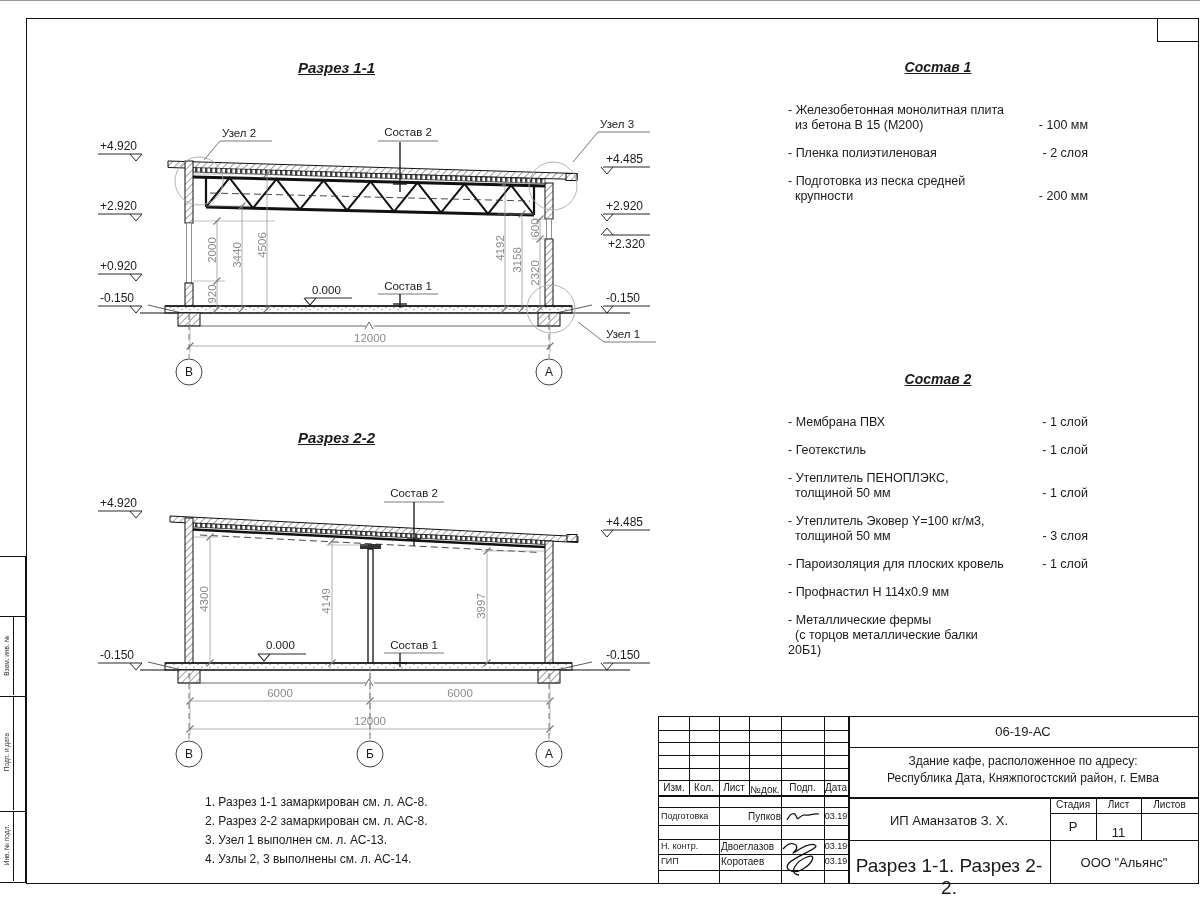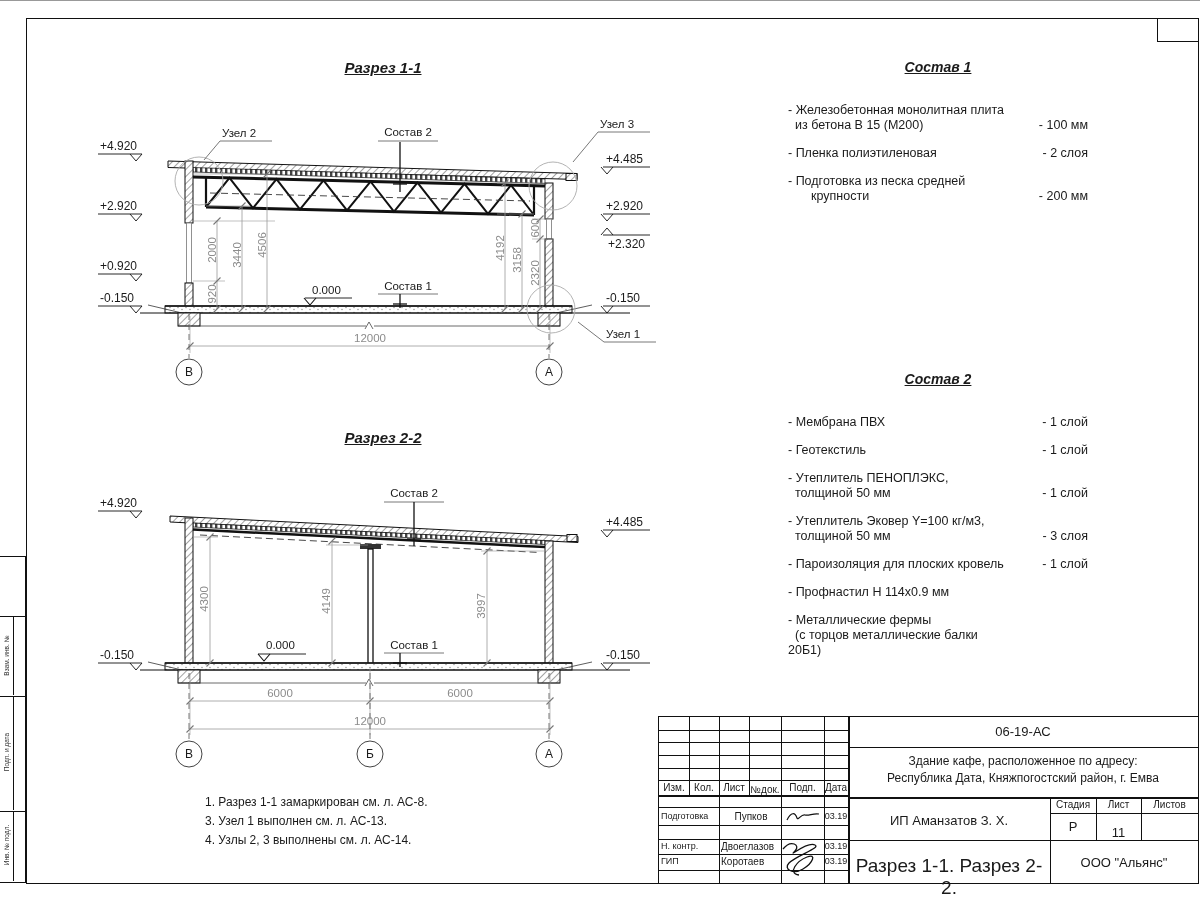--- a/index.html
+++ b/index.html
@@ -8,21 +8,21 @@
         border-top:1px solid #999;border-bottom:1px solid #999}
   .frame{position:absolute;left:26px;top:17px;width:1171px;height:864px;border:1.6px solid #111}
   .cornerbox{position:absolute;left:1157px;top:17px;width:40px;height:23px;
              border-left:1.4px solid #111;border-bottom:1.4px solid #111}
   svg{position:absolute}
   .t{position:absolute;white-space:nowrap;font-size:11px;color:#1a1a1a}
   .elev{font-size:12px}
   .dim{color:#8c8c8c;font-size:11.5px}
   .rot{width:46px;text-align:center;transform:rotate(-90deg)}
   .ctr{text-align:center}
-  .ttl{font-style:italic;font-weight:600;font-size:15px;text-decoration:underline;width:170px;text-align:center}
+  .ttl{font-style:italic;font-weight:600;font-size:15px;text-decoration:underline;width:170px;text-align:left}
   .lbl{font-size:11.5px}
   
   .mat{position:absolute;width:300px}
   .mat .mtitle{font-style:italic;font-weight:600;font-size:14px;text-decoration:underline;text-align:center;margin-bottom:28px}
   .mrow{display:flex;align-items:flex-end;margin-bottom:13px;font-size:12.5px;line-height:15px}
   .mtext{width:222px}
   .mval{margin-left:auto;white-space:nowrap}
   
   .notes{position:absolute;left:205px;top:792px;font-size:12px;line-height:19px}
   
@@ -319,21 +319,21 @@
     <div class="mtitle">Состав 1</div>
     <div class="mrow">
       <div class="mtext"><span>- Железобетонная  монолитная плита</span><br><span style="margin-left:7px">из бетона В 15 (М200)</span></div>
       <div class="mval">- 100 мм</div>
     </div>
     <div class="mrow">
       <div class="mtext"><span>- Пленка полиэтиленовая</span></div>
       <div class="mval">-  2 слоя</div>
     </div>
     <div class="mrow">
-      <div class="mtext"><span>- Подготовка из песка средней</span><br><span style="margin-left:23px">крупности</span></div>
+      <div class="mtext"><span>- Подготовка из песка средней</span><br><span style="margin-left:7px">крупности</span></div>
       <div class="mval">- 200 мм</div>
     </div>
   </div>
 
   <div class="mat" style="left:788px;top:370px">
     <div class="mtitle">Состав 2</div>
     <div class="mrow">
       <div class="mtext"><span>- Мембрана ПВХ</span></div>
       <div class="mval">- 1 слой</div>
     </div>
@@ -358,20 +358,21 @@
       <div class="mval"></div>
     </div>
     <div class="mrow">
       <div class="mtext"><span>- Металлические фермы</span><br><span style="margin-left:7px">(с торцов металлические балки 20Б1)</span></div>
       <div class="mval"></div>
     </div>
   </div>
 
   <div class="notes">
     <div>1. Разрез 1-1 замаркирован см. л. АС-8.</div>
+    <div>2. Разрез 2-2 замаркирован см. л. АС-8.</div>
     <div>3. Узел 1 выполнен см. л. АС-13.</div>
     <div>4. Узлы 2, 3 выполнены см. л. АС-14.</div>
   </div>
 
   <div class="stamp">
 
     <div class="vl" style="left:30px;top:0;height:78px"></div>
     <div class="vl" style="left:60px;top:0;height:166px"></div>
     <div class="vl" style="left:90px;top:0;height:78px"></div>
     <div class="vl" style="left:122px;top:0;height:166px"></div>
@@ -398,21 +399,21 @@
     <div class="hl" style="left:391px;top:96px;width:148px"></div>
 
     <span class="sc" style="left:0;top:65px;width:30px">Изм.</span>
     <span class="sc" style="left:30px;top:65px;width:30px">Кол.</span>
     <span class="sc" style="left:60px;top:65px;width:30px">Лист</span>
     <span class="sc" style="left:90px;top:67px;width:32px;font-size:10px">№док.</span>
     <span class="sc" style="left:122px;top:65px;width:43px">Подп.</span>
     <span class="sc" style="left:165px;top:65px;width:24px">Дата</span>
 
     <span class="sc" style="left:2px;top:94px;width:58px;text-align:left;font-size:9px">Подготовка</span>
-    <span class="sc" style="left:62px;top:94px;width:60px;text-align:center">Пупков</span>
+    <span class="sc" style="left:62px;top:94px;width:60px;text-align:right">Пупков</span>
     <span class="sc" style="left:165px;top:94px;width:24px;font-size:9px">03.19</span>
     <span class="sc" style="left:2px;top:124px;width:58px;text-align:left;font-size:9px">Н. контр.</span>
     <span class="sc" style="left:62px;top:124px;width:60px;text-align:left">Двоеглазов</span>
     <span class="sc" style="left:165px;top:124px;width:24px;font-size:9px">03.19</span>
     <span class="sc" style="left:2px;top:139px;width:58px;text-align:left;font-size:9px">ГИП</span>
     <span class="sc" style="left:62px;top:139px;width:60px;text-align:left">Коротаев</span>
     <span class="sc" style="left:165px;top:139px;width:24px;font-size:9px">03.19</span>
 
     <svg style="left:124px;top:91px" width="40" height="17" viewBox="0 0 40 17">
       <path d="M4,12 C8,4 12,4 14,10 C15,13 18,6 22,7 C26,8 30,5 36,6" fill="none" stroke="#111" stroke-width="1.2"></path>

